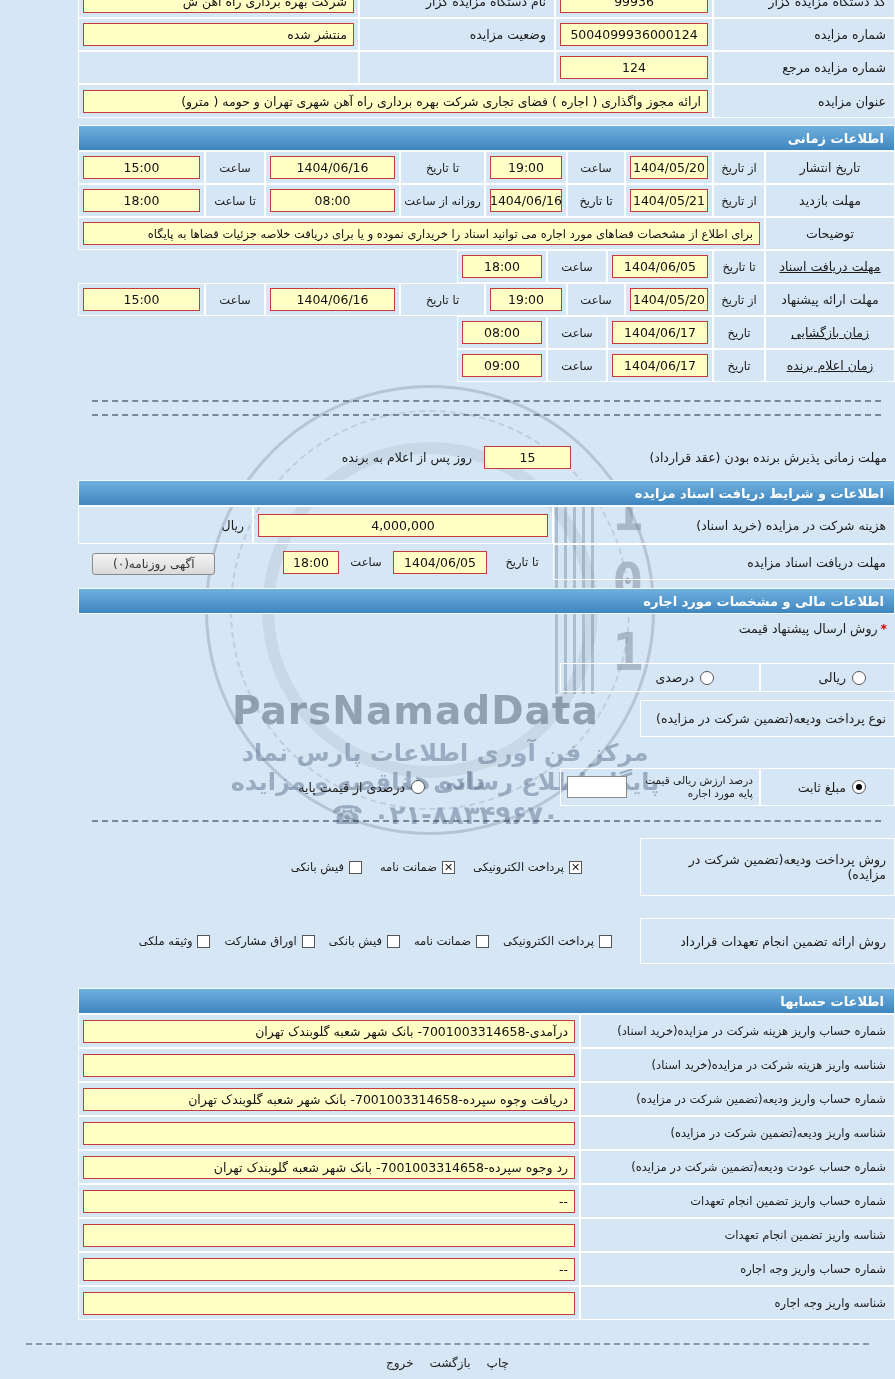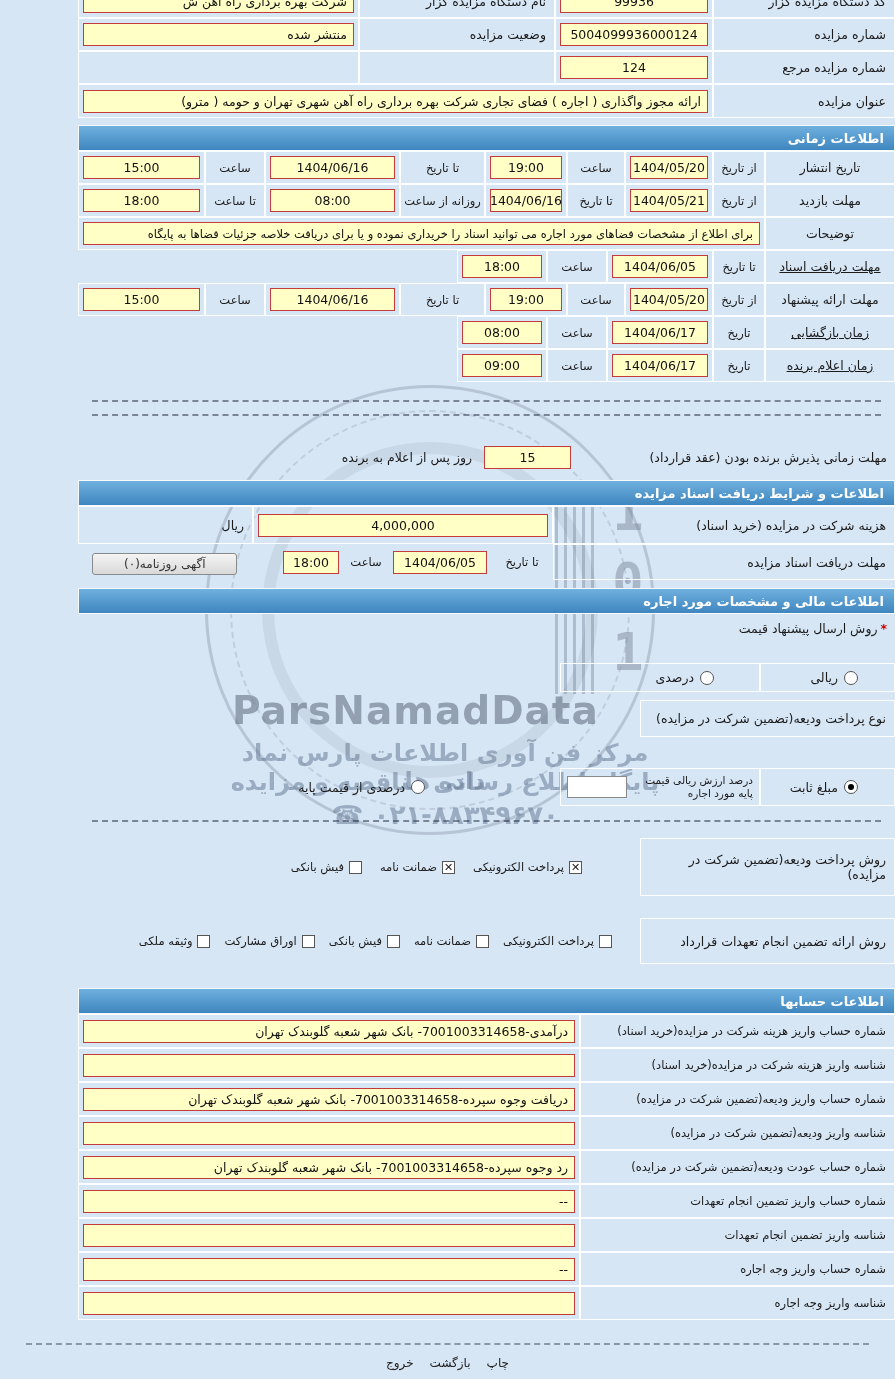--- a/index.html
+++ b/index.html
@@ -73,41 +73,41 @@
   .d1{width:130px;text-decoration:underline;} .d2{width:52px;} .d3{width:106px;} .d4{width:60px;} .d5{width:90px;}
   .m1{width:320px;} .m2{width:95px;}
   .f1{width:342px;} .f2{width:300px;}
   .g1{width:342px;} .g2{width:62px;} .g3{width:102px;} .g4{width:46px;} .g5{width:64px;}
   .p1{width:335px;}
   .r1{width:135px;} .r2{width:200px;} .r3{width:135px;} .r4{width:140px;}
   .q1{width:255px;margin-left:16px;}
   .a1{width:315px;} .a2{flex:1 1 auto;}
   .acc { font-size:11.5px; }
 
-  .pr26{padding-right:36px;text-align:right;} .pr45{padding-right:45px;}
+  .pr26{padding-right:28px;text-align:right;} .pr45{padding-right:45px;}
 
   .req { color:#cc0000; font-weight:bold; margin-left:3px; }
 
   .radio { width:14px; height:14px; border-radius:50%; background:#fff; border:1px solid #555;
     position:relative; flex:none; margin-left:6px; cursor:pointer; }
   .radio.checked::after { content:""; position:absolute; top:3px; left:3px; right:3px; bottom:3px;
     border-radius:50%; background:#000; }
   .rlab { font-size:12.5px; color:#1b1b1b; }
   .smalllab { font-size:10.5px; line-height:1.25; color:#1b1b1b; flex:1; padding-right:6px; }
 
   .chkzone { flex:1 1 auto; display:flex; align-items:center; gap:18px; padding-right:42px; }
   .chkzone.tight { gap:14px; padding-right:12px; }
   .chkitem { display:flex; align-items:center; gap:5px; cursor:pointer; flex:none; }
   .clab { font-size:11.5px; color:#1b1b1b; }
   .chk { width:13px; height:13px; background:#fff; border:1px solid #555; position:relative; flex:none; }
   .chk.checked::after { content:"\2715"; position:absolute; left:0; right:0; top:-1px;
     text-align:center; font-size:11px; font-weight:bold; color:#222; }
 
   .btn-news { background:linear-gradient(180deg,#f4f4f4,#d9d9d9); border:1px solid #8a8a8a;
-    border-radius:3px; height:22px; font-size:12px; color:#333; padding:0 31px;
+    border-radius:3px; height:22px; font-size:12px; color:#333; padding:0 20px;
     margin:3px 0 0 14px; align-self:center; font-family:"DejaVu Sans", sans-serif; cursor:pointer; flex:none; }
 
   .dash-footer { position:absolute; bottom:34px; left:26px; right:26px;
     border-top:2px dashed rgba(45,55,75,.45); z-index:1; }
   .footer { position:absolute; bottom:9px; left:0; right:0; display:flex; justify-content:center;
     gap:16px; font-size:12px; color:#222; z-index:1; }
   .flink { cursor:pointer; }
 </style>
 </head>
 <body>

